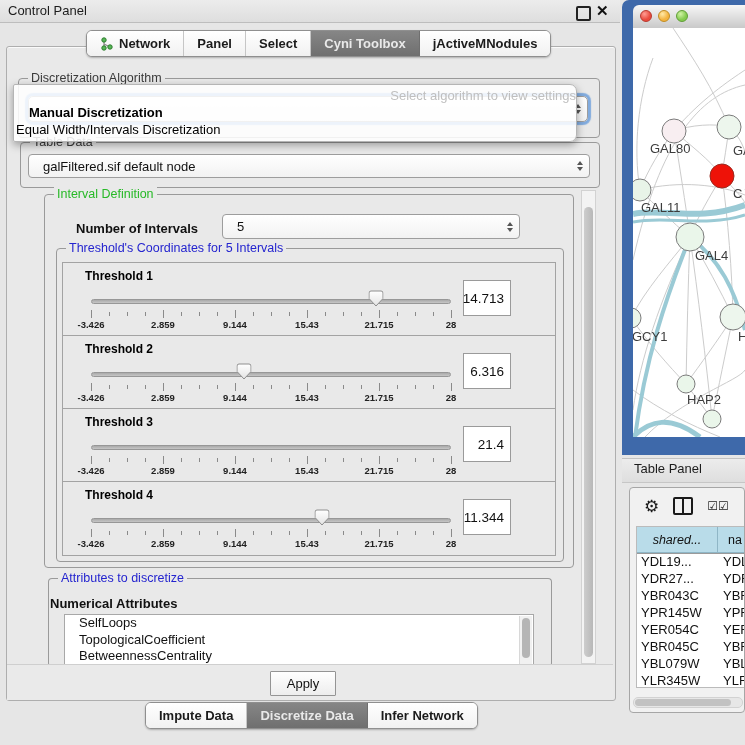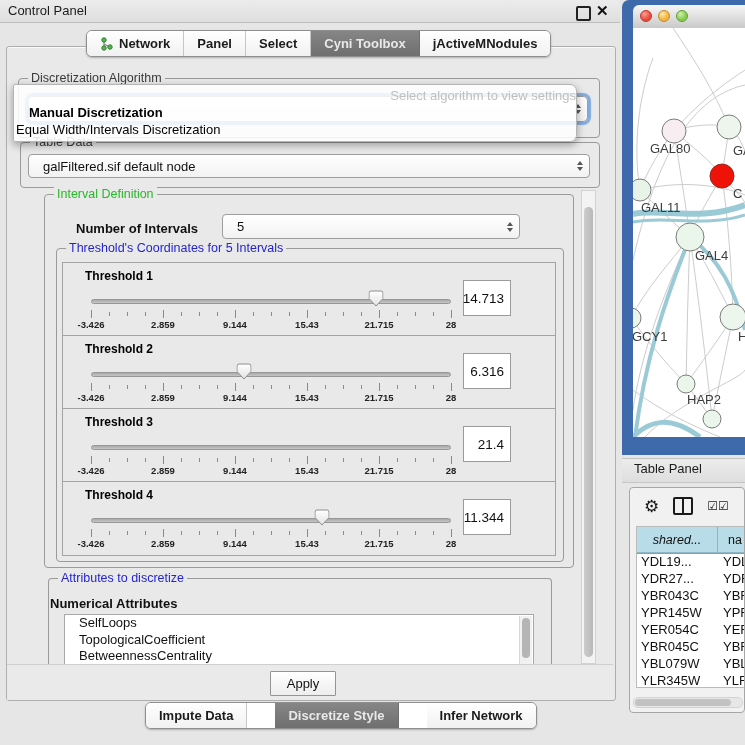--- a/index.html
+++ b/index.html
@@ -17,21 +17,21 @@
 
   
   .seg{display:flex;border:1px solid #8f8f8f;border-radius:6px;overflow:hidden;
        background:#fff;box-shadow:0 1px 2px rgba(0,0,0,.25);height:25px;}
   .seg .tab{display:flex;align-items:center;gap:5px;padding:0 13px;font-size:13px;
        font-weight:bold;color:#1b1b1b;background:linear-gradient(#ffffff,#f1f1f1);
        border-right:1px solid #c6c6c6;white-space:nowrap;}
   .seg .tab:last-child{border-right:none;}
   .seg .tab.sel{background:linear-gradient(#868686,#6f6f6f);color:#e9e9e9;border-right-color:#6f6f6f;}
   .top-tabs{left:86px;top:30px;z-index:30;}
-  .bottom-tabs{left:145px;top:702px;z-index:30;gap:28px;}
+  .bottom-tabs{left:145px;top:702px;z-index:30;}
 
   
   .content-panel{left:6px;top:46px;width:608px;height:653px;background:#e9e9e9;
      border:1px solid #aeaeae;border-radius:3px;box-shadow:inset 0 1px 0 #fafafa;}
 
   .group{position:absolute;border:1px solid #9a9a9a;border-radius:4px;}
   .group-title{position:absolute;top:-8px;left:9px;background:#e9e9e9;padding:0 3px;
      font-size:12.5px;white-space:nowrap;}
   .gt-plain{color:#3a3a3a;}
   .gt-green{color:#27b927;}
@@ -414,21 +414,21 @@
   </div>
 
 <div class="abs apply-bar"></div>
 <div class="abs apply-btn">Apply</div>
 
 <div class="abs seg bottom-tabs">
   <div class="tab">
       <span>Impute Data</span>
     </div>
   <div class="tab sel">
-      <span>Discretize Style</span>
+      <span>Discretize Data</span>
     </div>
   <div class="tab">
       <span>Infer Network</span>
     </div>
 </div>
 
 <div class="abs net-frame"></div>
 <div class="abs net-titlebar">
   <div class="light red"></div>
   <div class="light yellow"></div>

